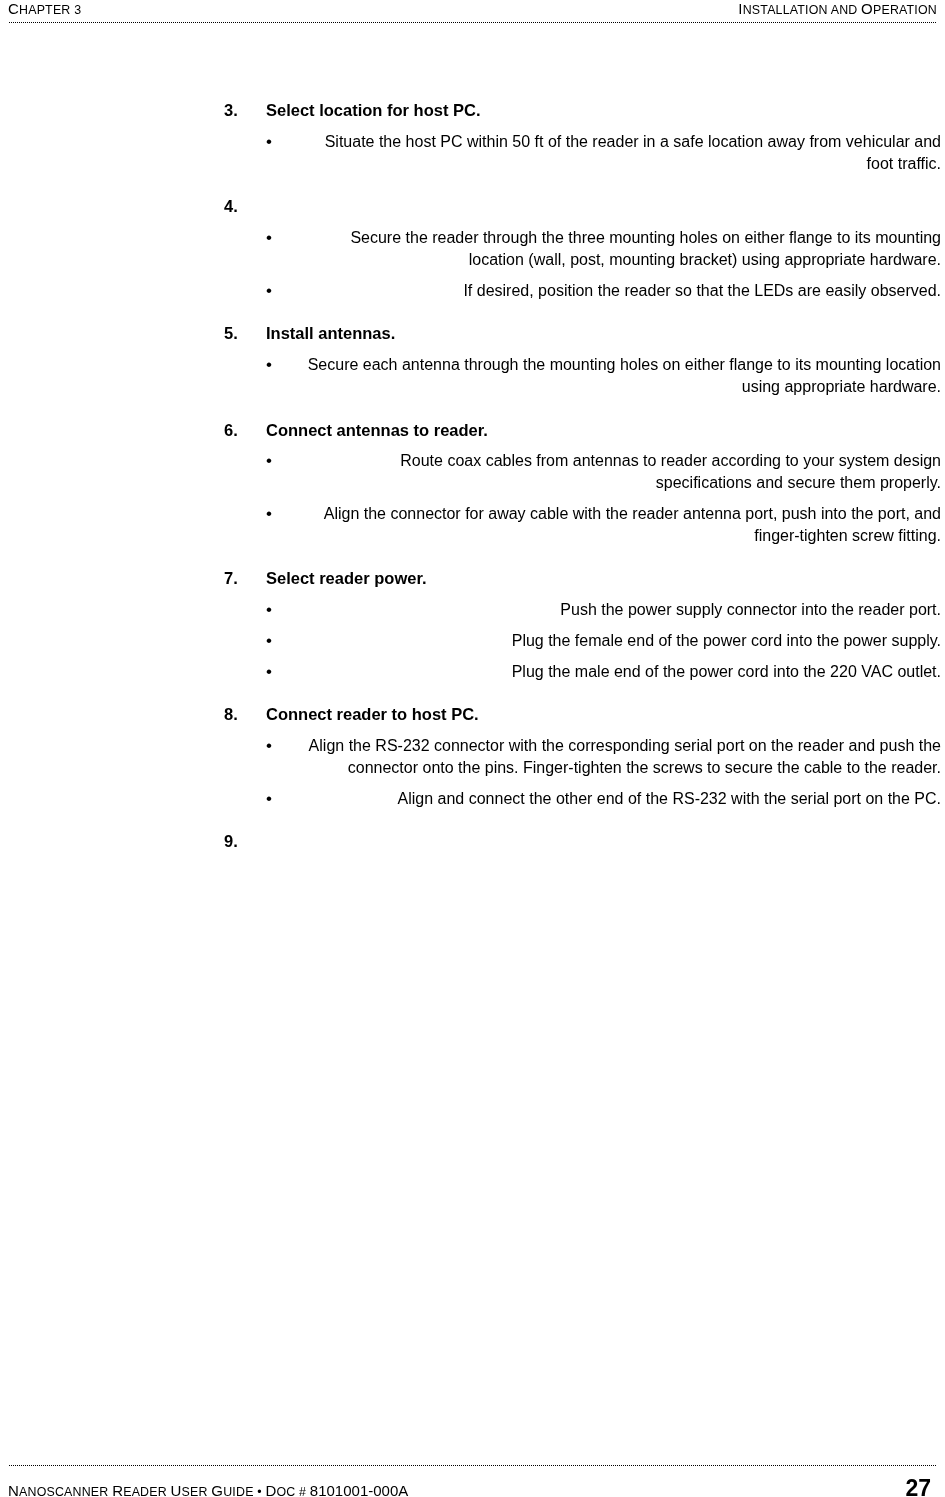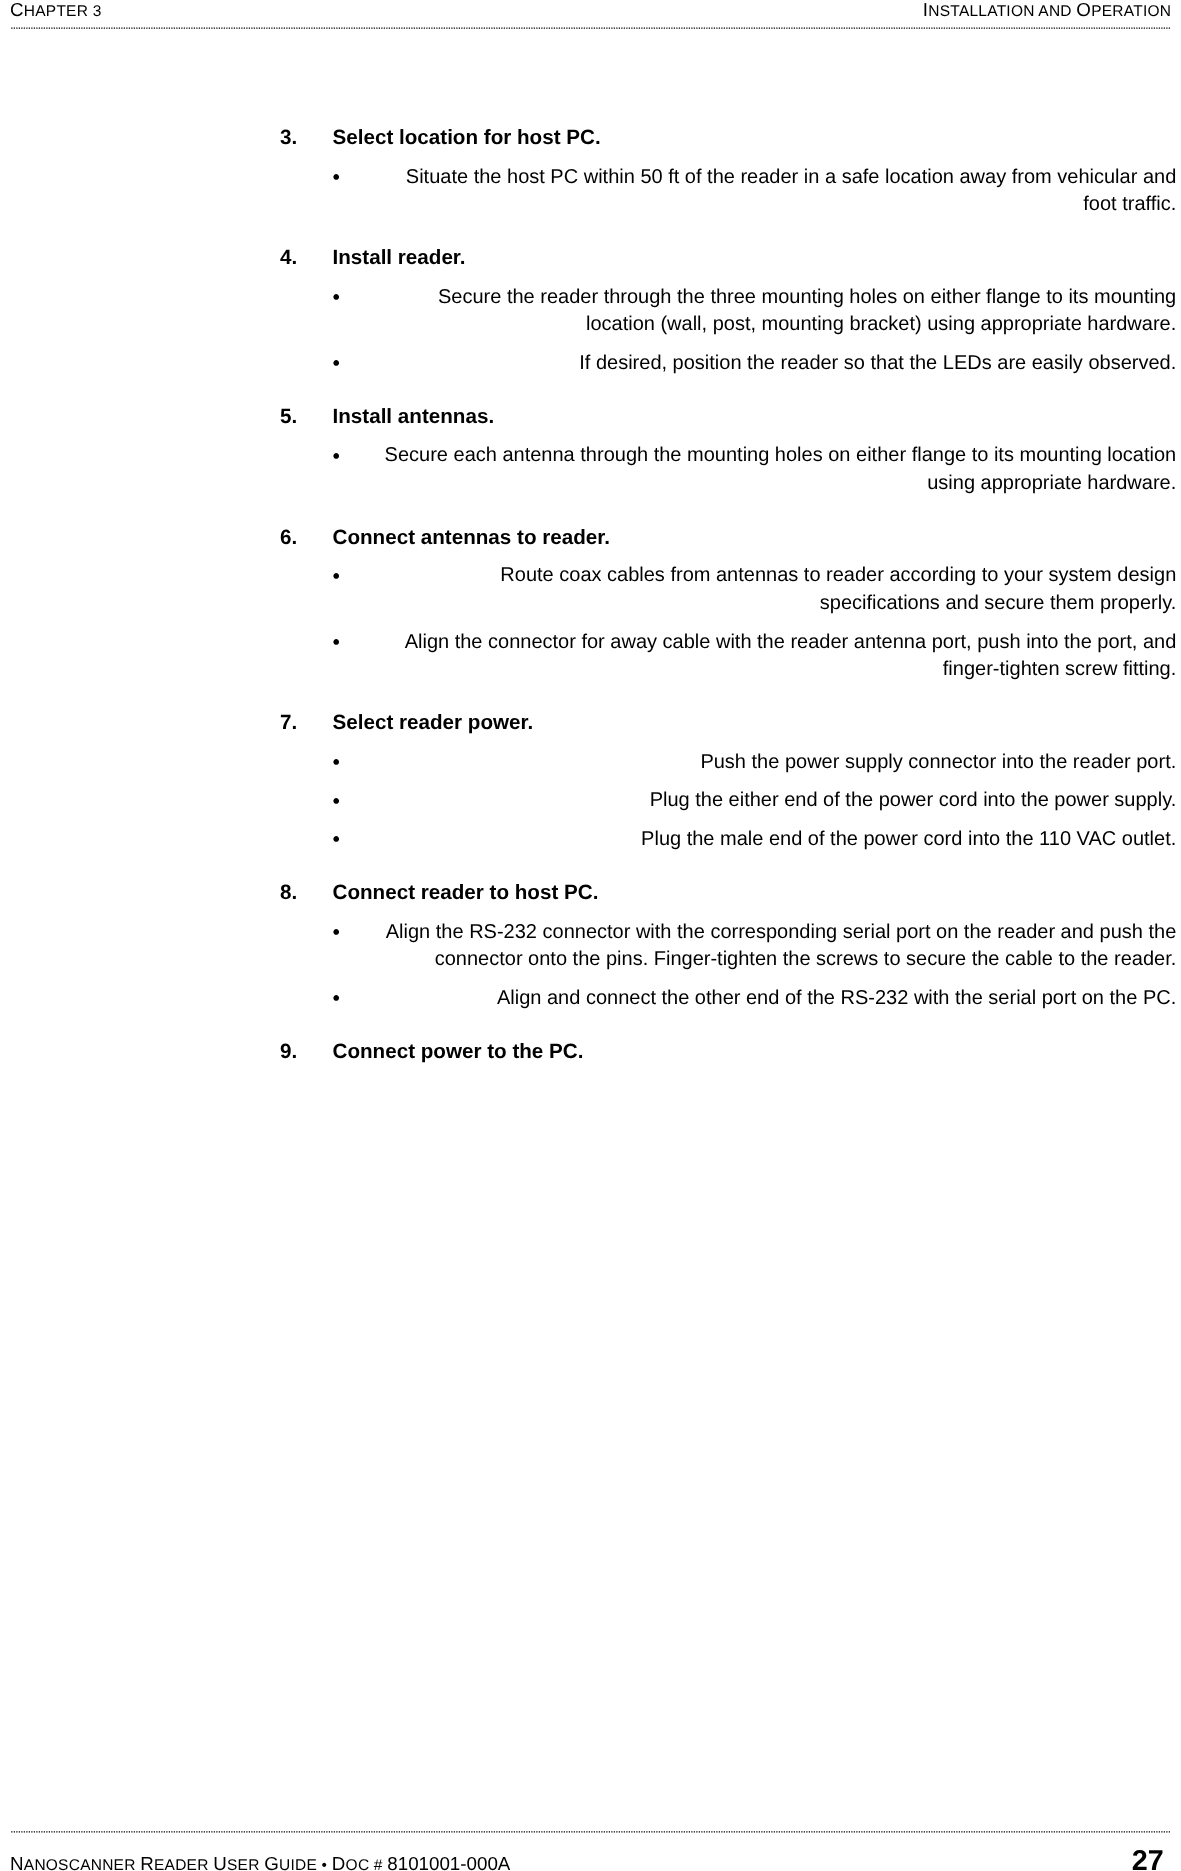--- a/index.html
+++ b/index.html
@@ -173,21 +173,20 @@
         <li class="bullet">
           <span class="bullet-mark">•</span>
           <span class="bullet-text">Situate the host PC within 50 ft of the reader in a safe location away from vehicular and foot traffic.</span>
         </li>
       </ul>
     </div>
 
     <div class="step">
       <div class="step-head">
         <span class="step-num">4.</span>
-        <span class="step-title">Install reader.</span>
       </div>
       <ul class="bullets">
         <li class="bullet">
           <span class="bullet-mark">•</span>
           <span class="bullet-text">Secure the reader through the three mounting holes on either flange to its mounting location (wall, post, mounting bracket) using appropriate hardware.</span>
         </li>
         <li class="bullet">
           <span class="bullet-mark">•</span>
           <span class="bullet-text">If desired, position the reader so that the LEDs are easily observed.</span>
         </li>
@@ -229,25 +228,25 @@
         <span class="step-num">7.</span>
         <span class="step-title">Select reader power.</span>
       </div>
       <ul class="bullets">
         <li class="bullet">
           <span class="bullet-mark">•</span>
           <span class="bullet-text">Push the power supply connector into the reader port.</span>
         </li>
         <li class="bullet">
           <span class="bullet-mark">•</span>
-          <span class="bullet-text">Plug the either end of the power cord into the power supply.</span>
-        </li>
-        <li class="bullet">
-          <span class="bullet-mark">•</span>
-          <span class="bullet-text">Plug the male end of the power cord into the 110 VAC outlet.</span>
+          <span class="bullet-text">Plug the female end of the power cord into the power supply.</span>
+        </li>
+        <li class="bullet">
+          <span class="bullet-mark">•</span>
+          <span class="bullet-text">Plug the male end of the power cord into the 220 VAC outlet.</span>
         </li>
       </ul>
     </div>
 
     <div class="step">
       <div class="step-head">
         <span class="step-num">8.</span>
         <span class="step-title">Connect reader to host PC.</span>
       </div>
       <ul class="bullets">
@@ -258,21 +257,20 @@
         <li class="bullet">
           <span class="bullet-mark">•</span>
           <span class="bullet-text">Align and connect the other end of the RS-232 with the serial port on the PC.</span>
         </li>
       </ul>
     </div>
 
     <div class="step step-last">
       <div class="step-head">
         <span class="step-num">9.</span>
-        <span class="step-title">Connect power to the PC.</span>
       </div>
     </div>
 
   </div>
 
   <div class="page-footer">
     <div class="footer-rule"></div>
     <div class="footer-row">
       <div class="footer-left"><span class="smallcaps-lead">N</span><span class="smallcaps-rest">ANOSCANNER </span><span class="smallcaps-lead">R</span><span class="smallcaps-rest">EADER </span><span class="smallcaps-lead">U</span><span class="smallcaps-rest">SER </span><span class="smallcaps-lead">G</span><span class="smallcaps-rest">UIDE</span><span class="smallcaps-rest">  •  </span><span class="smallcaps-lead">D</span><span class="smallcaps-rest">OC # </span><span style="font-size:15px;">8101001-000A</span></div>
       <div class="footer-page">27</div>

